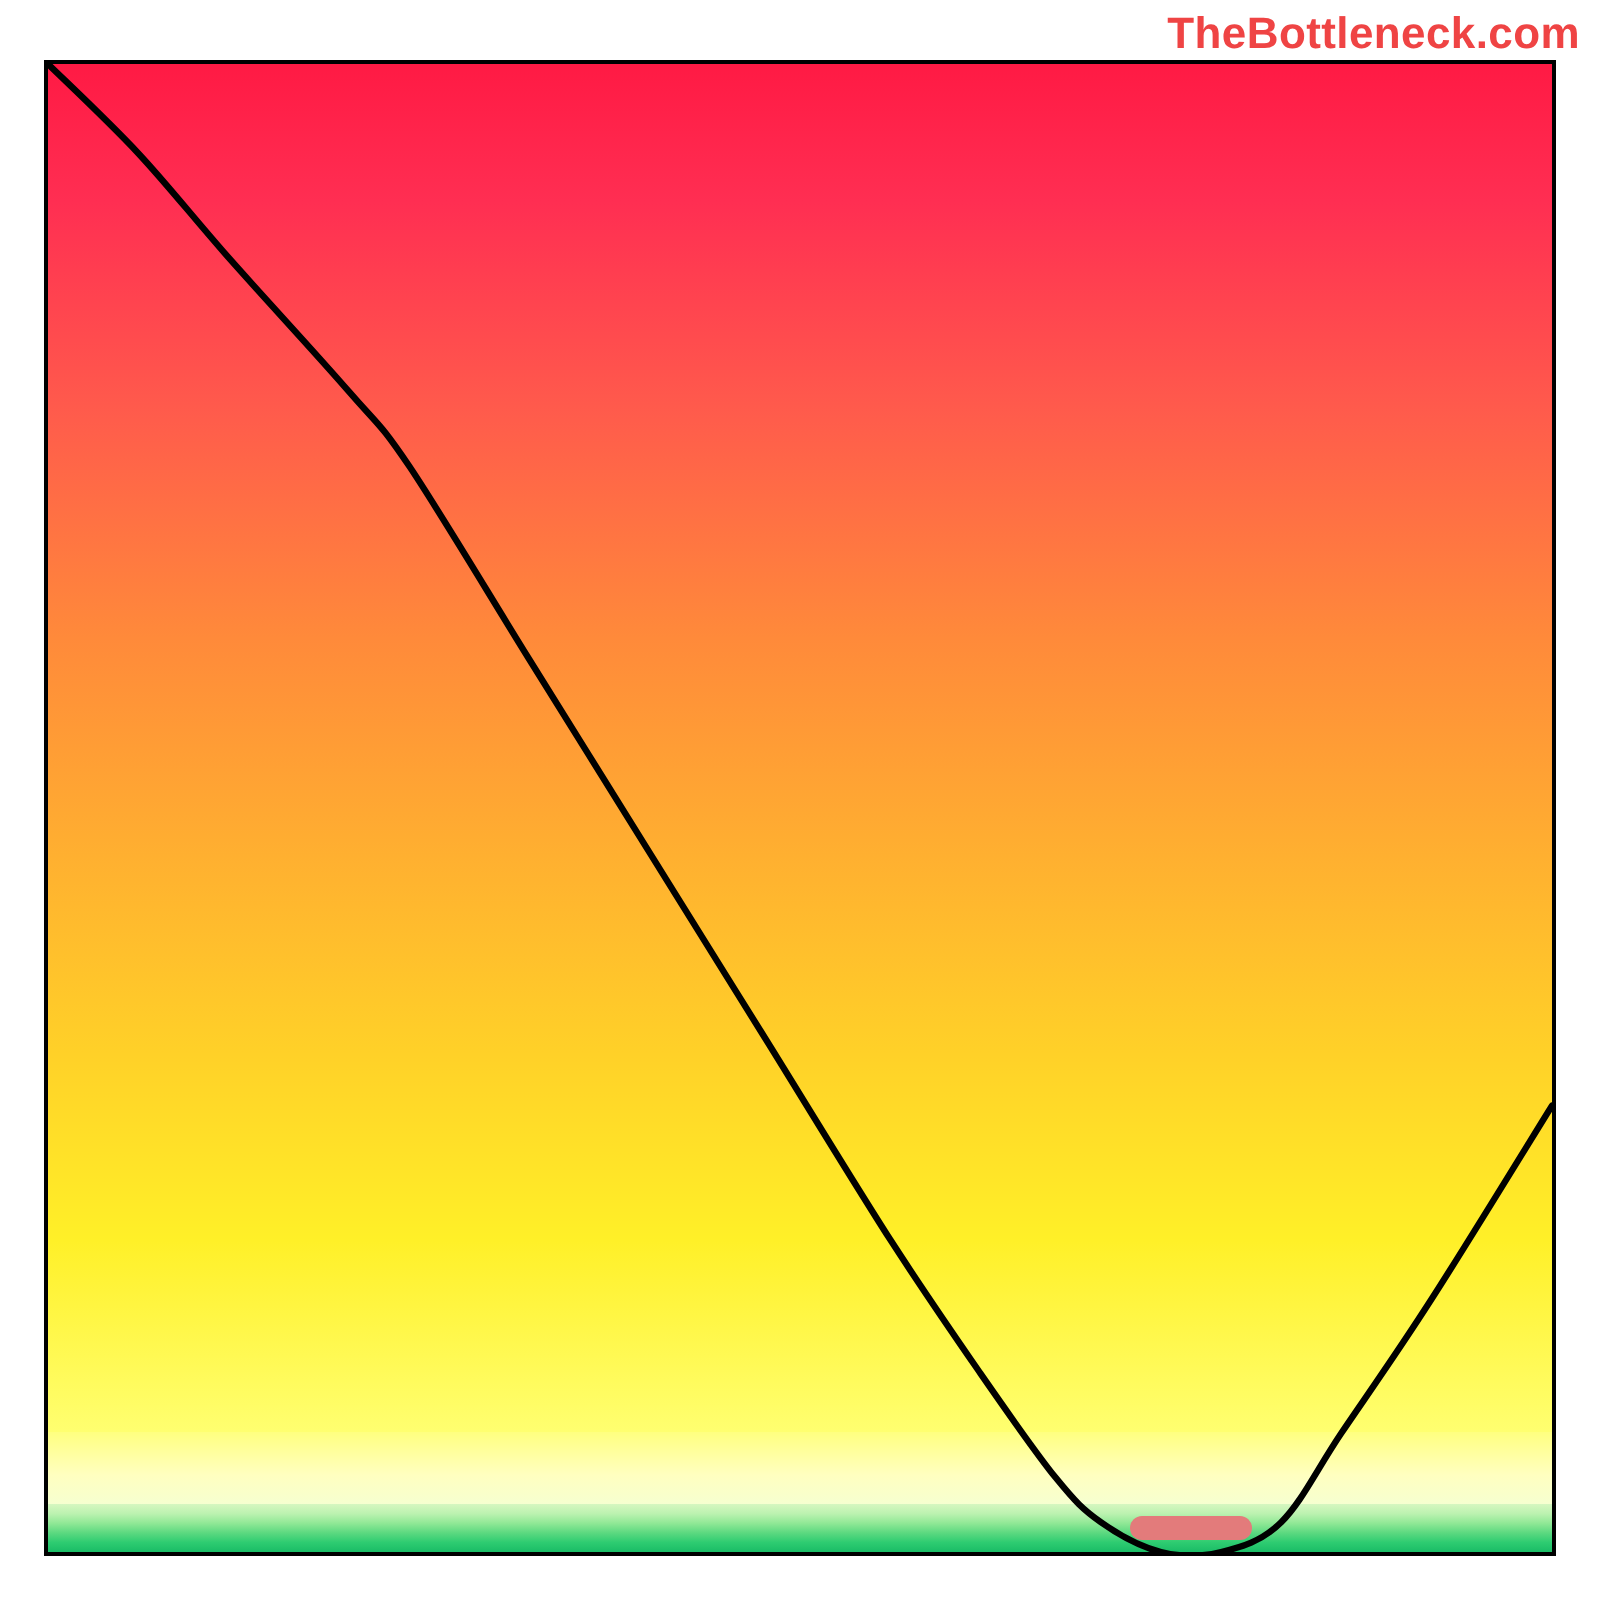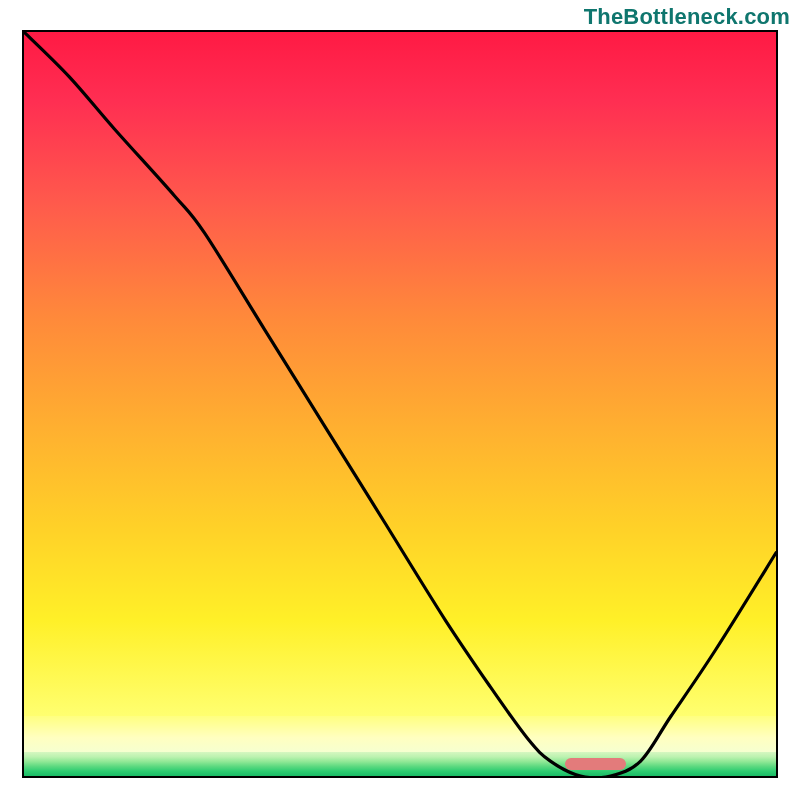--- a/index.html
+++ b/index.html
@@ -15,21 +15,21 @@
     width: 800px;
     height: 800px;
     background: #ffffff;
   }
   .watermark {
     position: absolute;
     top: 4px;
     right: 10px;
     font-size: 22px;
     font-weight: 600;
-    color: #0f766e;
+    color: #ef4444;
     letter-spacing: 0.2px;
     z-index: 10;
   }
   .plot-area {
     position: absolute;
     left: 22px;
     top: 30px;
     width: 756px;
     height: 748px;
     border: 2px solid #000;

